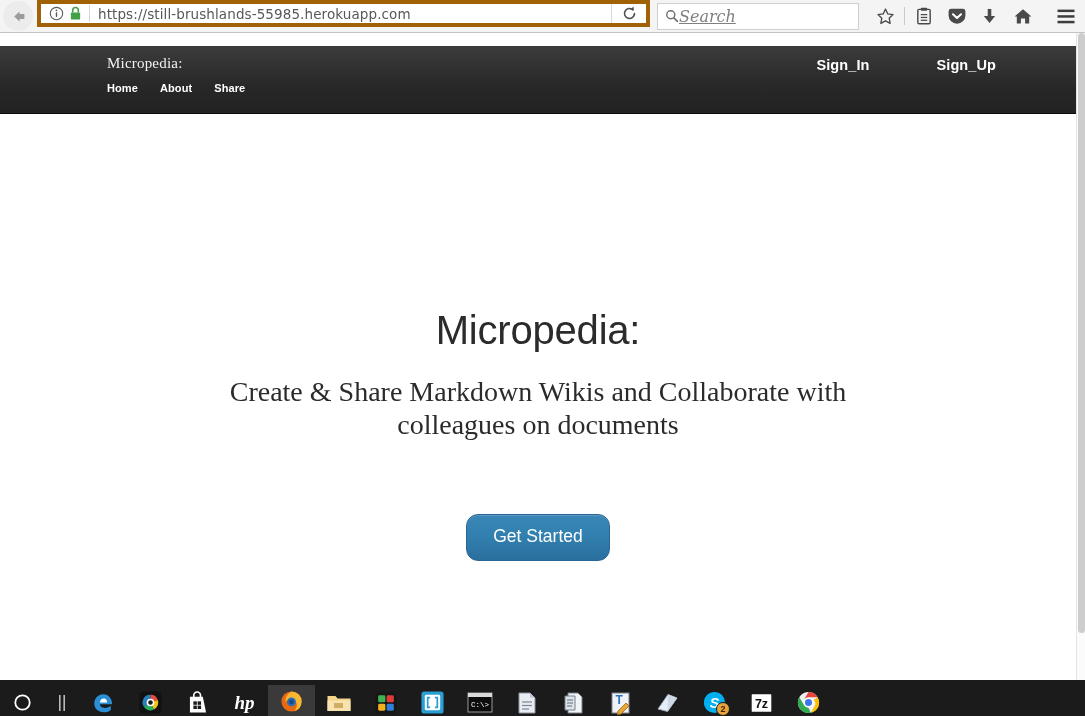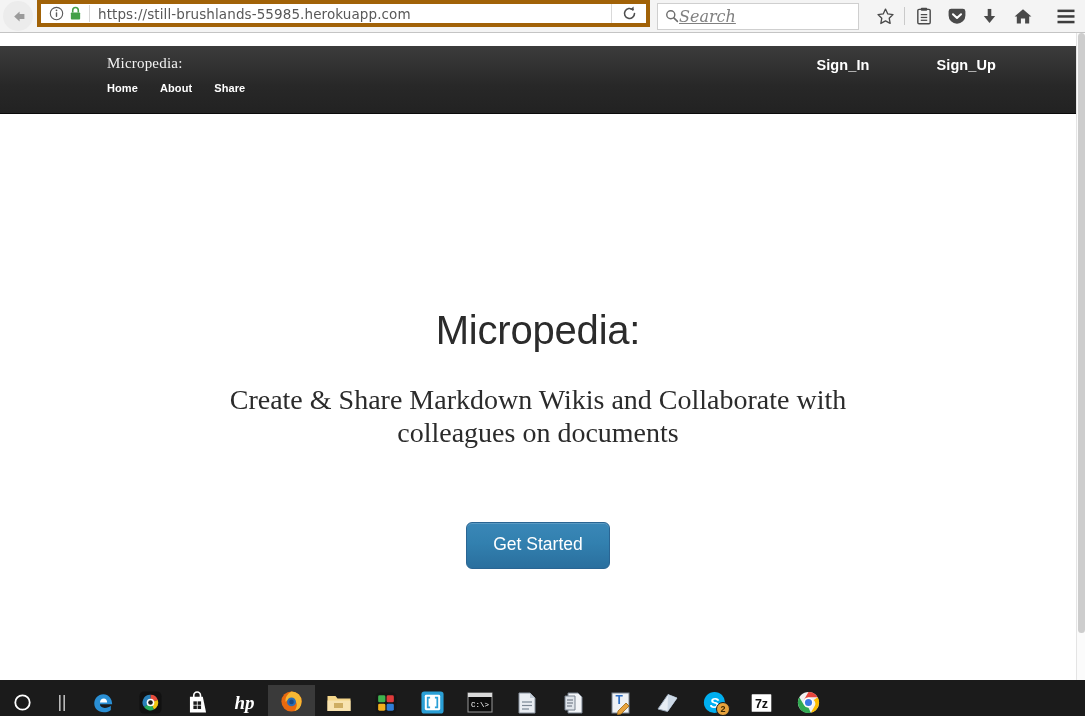--- a/index.html
+++ b/index.html
@@ -228,34 +228,34 @@
     color: #2b2b2b;
     line-height: 1.15;
     letter-spacing: -0.2px;
   }
   .hero .lead {
     font-family: "Liberation Serif", serif;
     font-size: 28px;
     font-weight: normal;
     color: #2b2b2b;
     line-height: 1.18;
-    margin-top: 30px;
+    margin-top: 22px;
     padding: 0 180px;
   }
   .hero .cta-wrap {
     margin-top: 73px;
   }
   .btn-primary {
     display: inline-block;
     font-family: "Liberation Sans", sans-serif;
     font-size: 17.5px;
     color: #ffffff;
     background: linear-gradient(to bottom, #3a87b7 0%, #3280af 45%, #2a6f9e 100%);
     border: 1px solid #2a6593;
-    border-radius: 6px;
+    border-radius: 12px;
     padding: 13px 26px 14px 26px;
     line-height: 1;
     text-decoration: none;
     box-shadow: inset 0 1px 0 rgba(255,255,255,0.17);
     cursor: pointer;
   }
 
   
   .taskbar {
     position: absolute;

